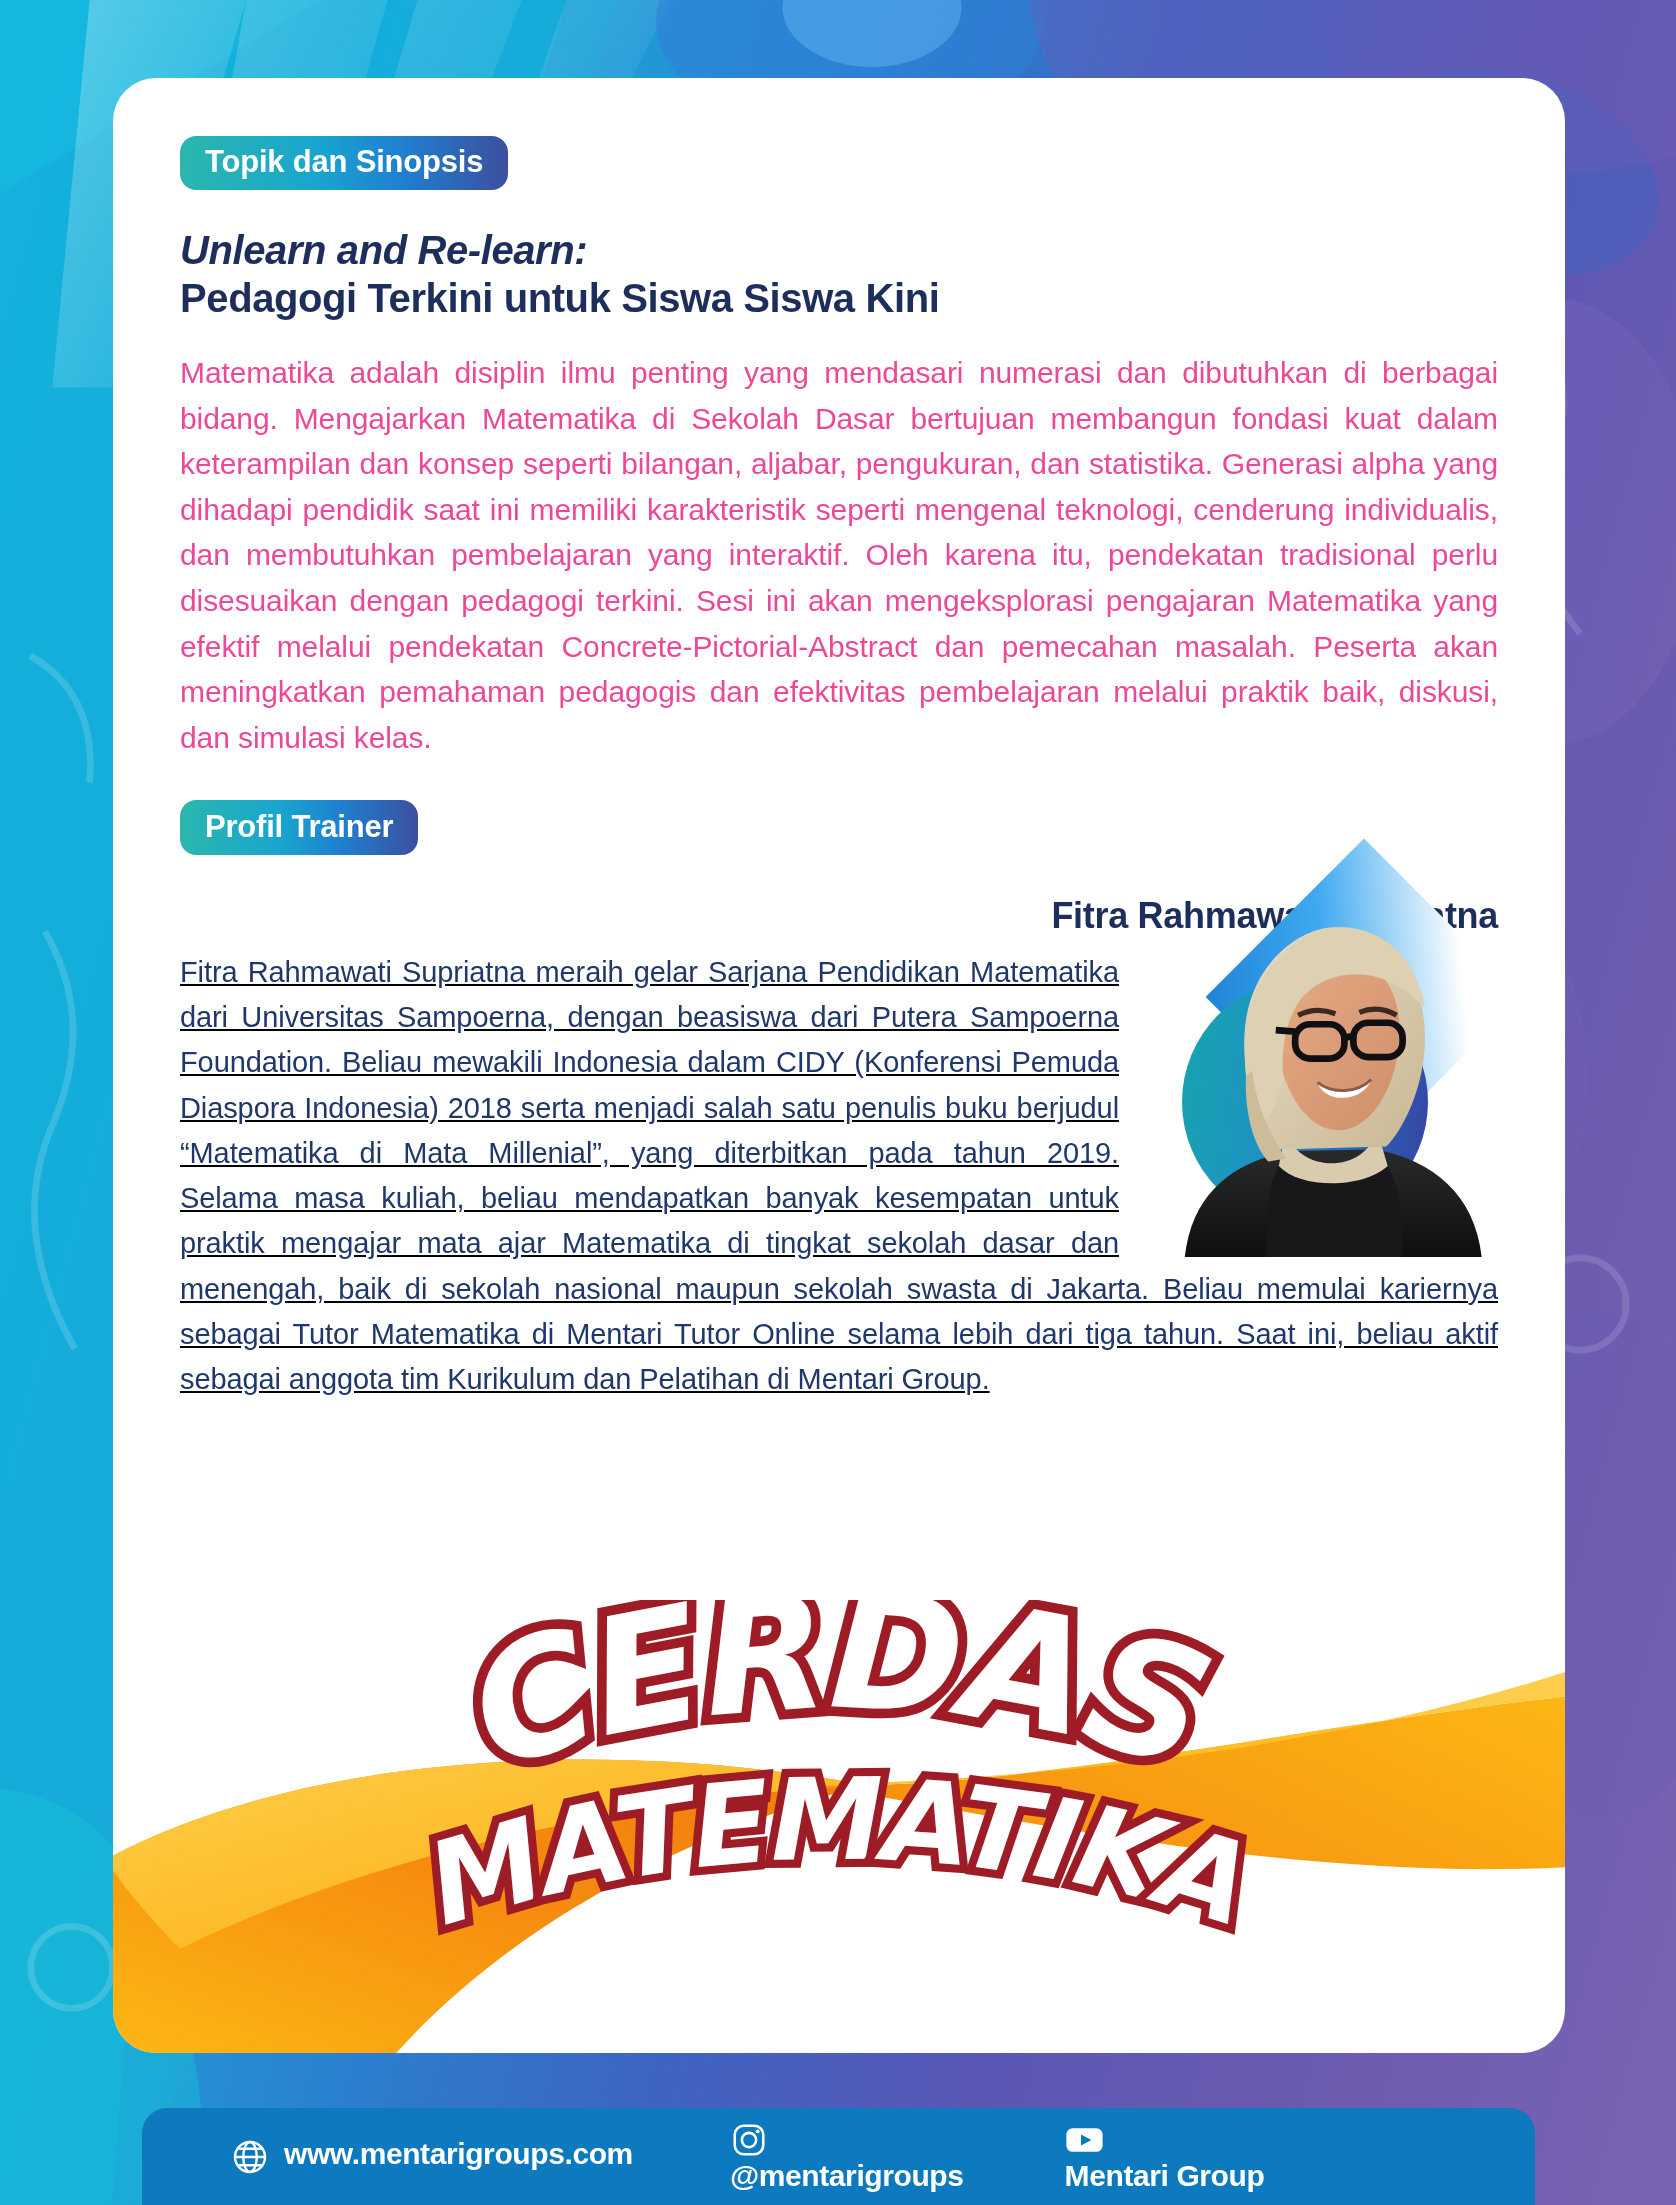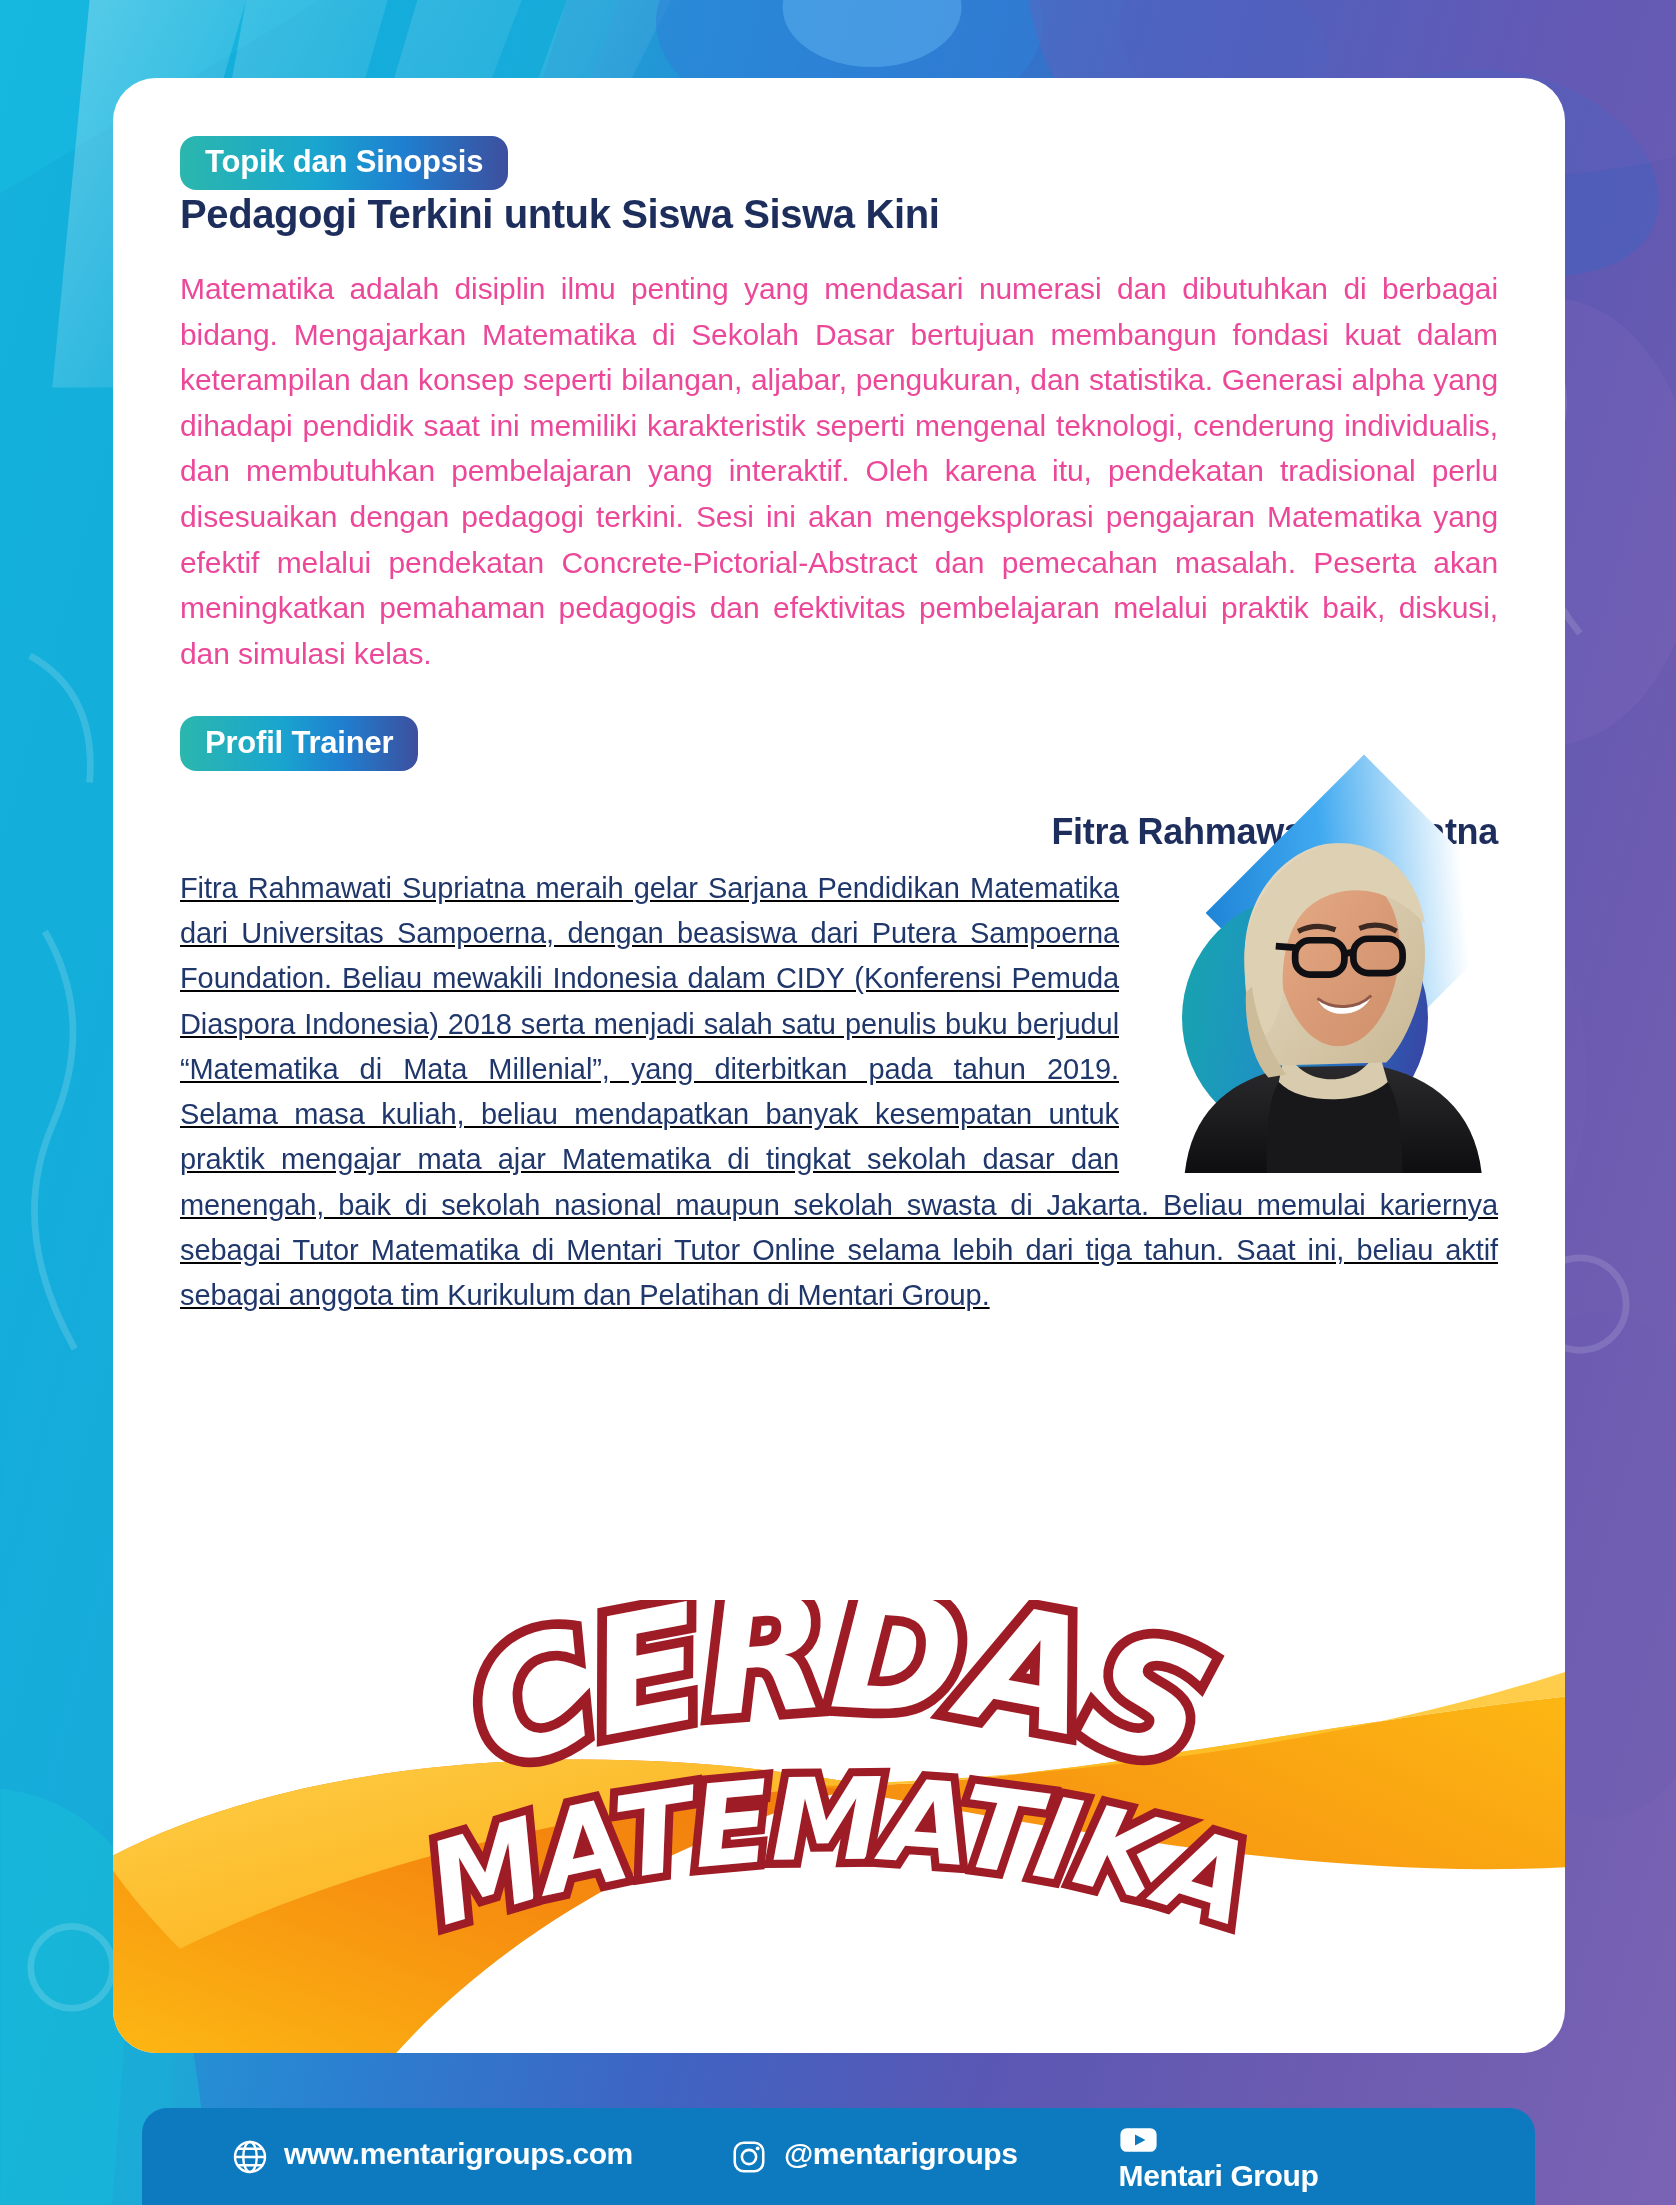--- a/index.html
+++ b/index.html
@@ -190,21 +190,21 @@
   .f-item .f-icon {
     display: inline-flex;
     align-items: center;
     justify-content: center;
     width: 39px;
     height: 39px;
     margin-right: 15px;
     flex: none;
   }
   .f-a { margin-left: 88px; }
-  .f-b { margin-left: 97px; }
+  .f-b { margin-left: 97px; flex-direction: column; }
   .f-c { margin-left: 101px; flex-direction: column; }
 </style>
 </head>
 <body>
 
 <div class="page">
 
   <div class="bg-layer">
     <svg width="1677" height="2205" viewBox="0 0 2250 2959" style="position:absolute;inset:0;">
       <defs>
@@ -314,20 +314,21 @@
             <textPath href="#arcBot" startOffset="50%" text-anchor="middle">MATEMATIKA</textPath>
           </text>
         </g>
       </svg>
     </div>
 
     <div class="card-inner">
 
       <div class="pill">Topik dan Sinopsis</div>
 
+      <div class="title-italic">Unlearn and Re-learn:</div>
       <div class="title-reg">Pedagogi Terkini untuk Siswa Siswa Kini</div>
 
       <div class="body-text">Matematika adalah disiplin ilmu penting yang mendasari numerasi dan dibutuhkan di berbagai bidang. Mengajarkan Matematika di Sekolah Dasar bertujuan membangun fondasi kuat dalam keterampilan dan konsep seperti bilangan, aljabar, pengukuran, dan statistika. Generasi alpha yang dihadapi pendidik saat ini memiliki karakteristik seperti mengenal teknologi, cenderung individualis, dan membutuhkan pembelajaran yang interaktif. Oleh karena itu, pendekatan tradisional perlu disesuaikan dengan pedagogi terkini. Sesi ini akan mengeksplorasi pengajaran Matematika yang efektif melalui pendekatan Concrete-Pictorial-Abstract dan pemecahan masalah. Peserta akan meningkatkan pemahaman pedagogis dan efektivitas pembelajaran melalui praktik baik, diskusi, dan simulasi kelas.</div>
 
       <div style="margin-top:40px;">
         <span class="pill">Profil Trainer</span>
       </div>
 
       <div class="trainer-name">Fitra Rahmawati Supriatna</div>
 

